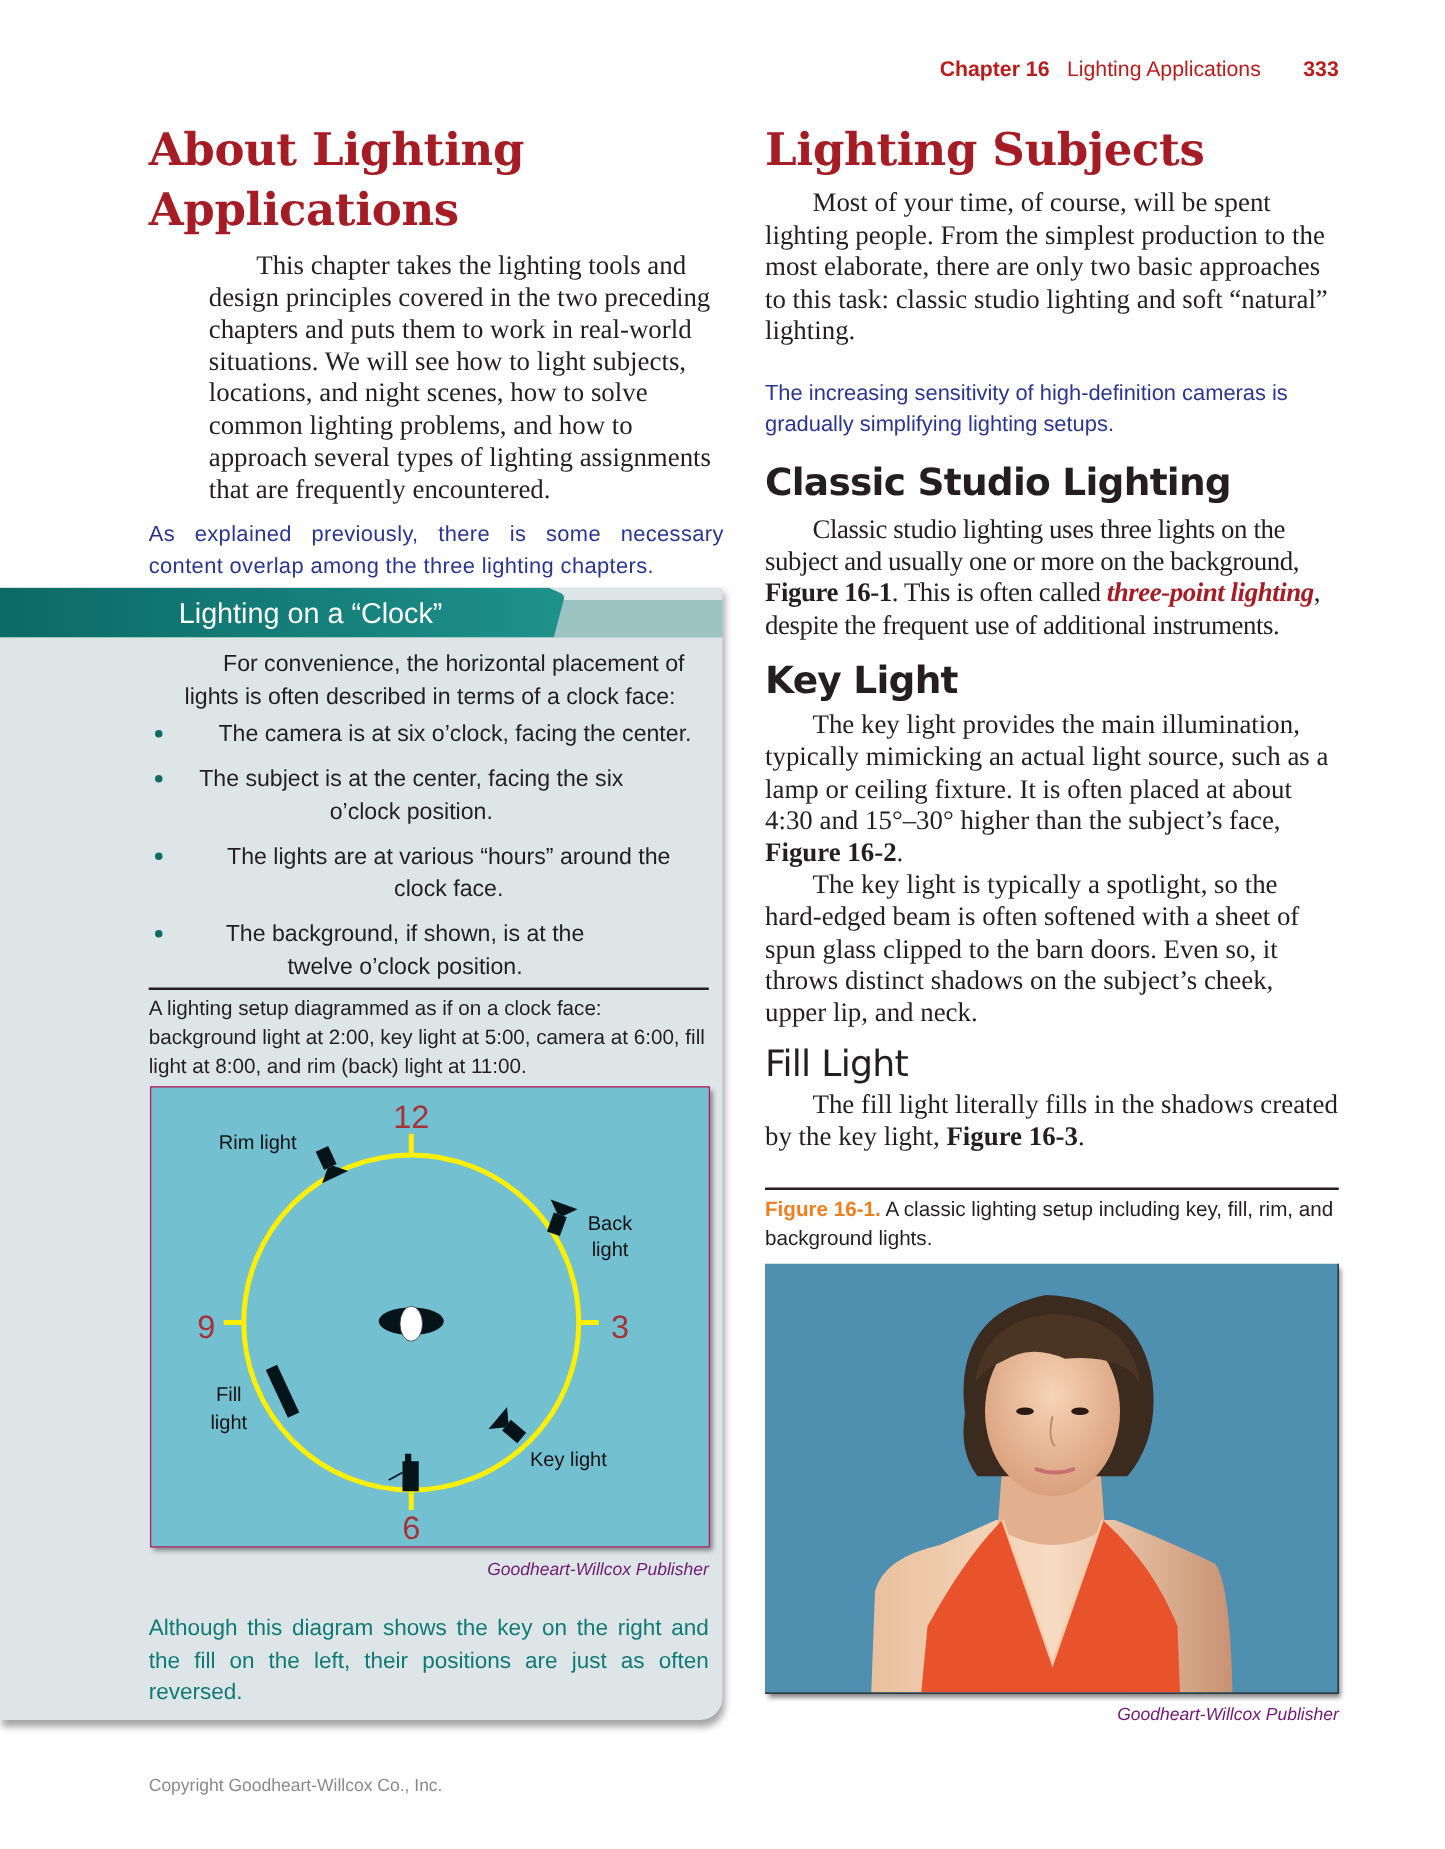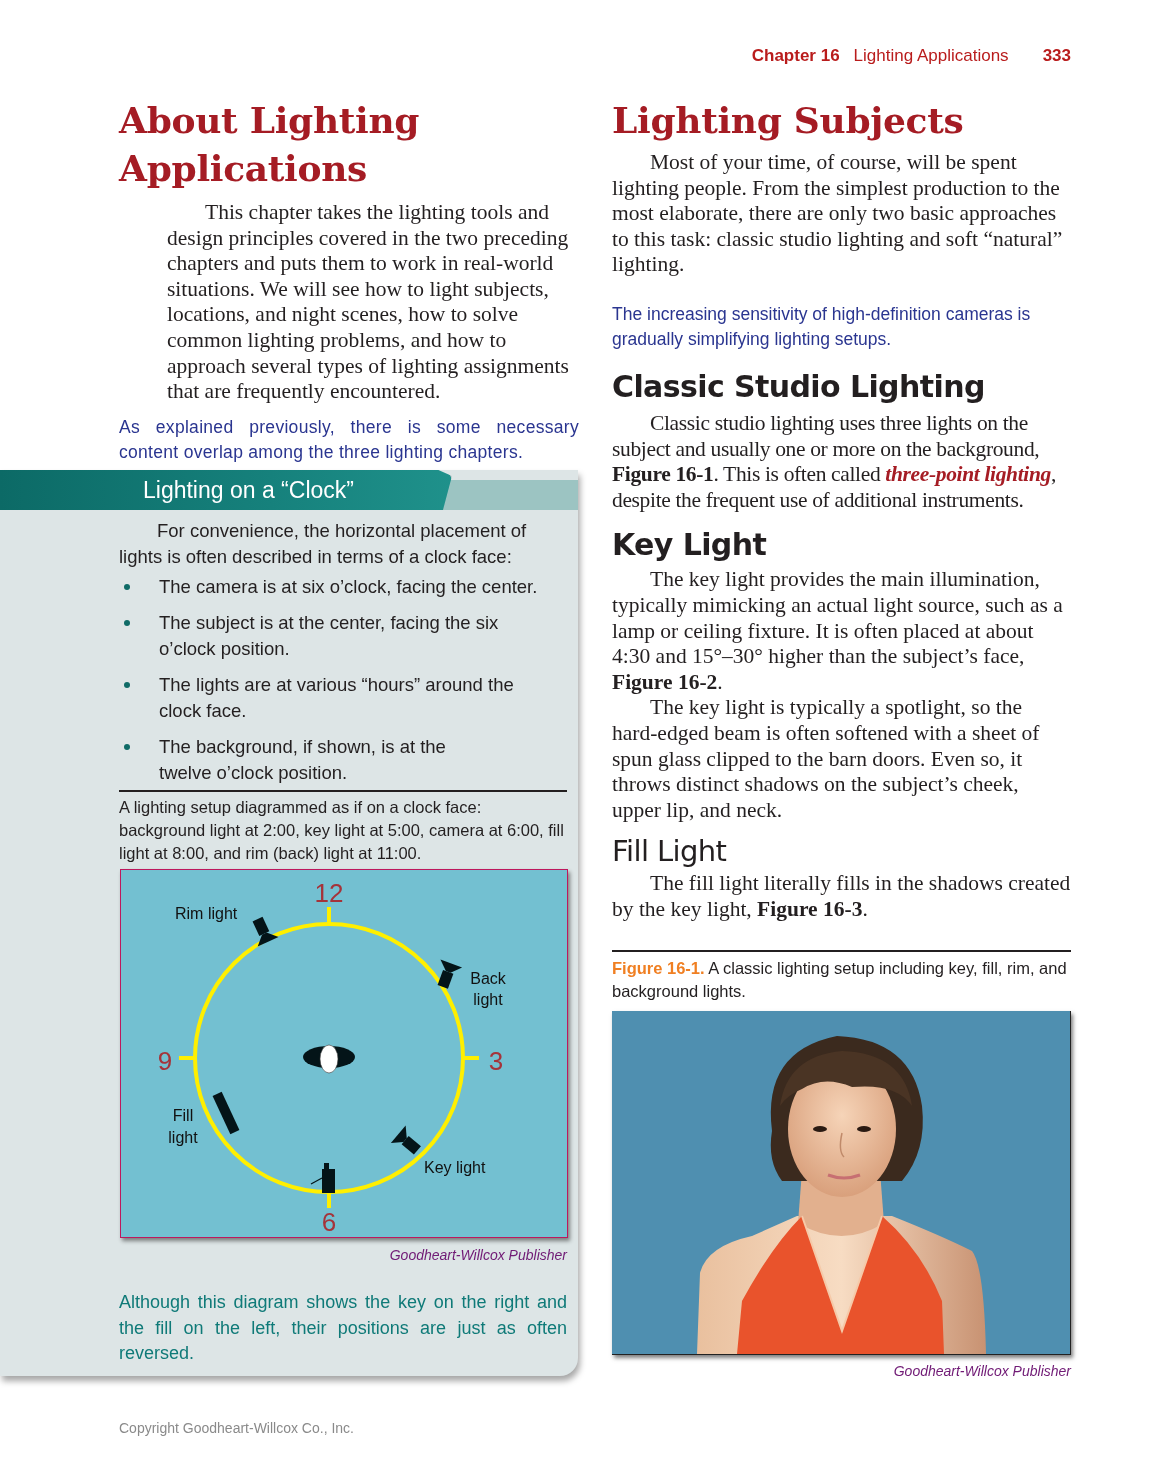--- a/index.html
+++ b/index.html
@@ -65,21 +65,21 @@
     border-top-right-radius: 12px; border-bottom-right-radius: 10px;
     transform-origin: left; box-shadow: 2px 2px 4px rgba(0,0,0,0.25);
     clip-path: polygon(0 0, 97% 0, 100% 15%, 98% 100%, 0 100%);
   }
   .sidebar-title {
     left: 119px; top: 475px; color: #ffffff;
     font-family: "Liberation Sans", sans-serif; font-size: 23px; line-height: 30px; margin-left: 24px;
   }
   .sidebar-body {
     left: 119px; top: 518px; width: 450px;
-    font-family: "Liberation Sans", sans-serif; font-size: 18.5px; line-height: 26px; color: #231f20;
+    font-family: "Liberation Sans", sans-serif; font-size: 18.5px; line-height: 26px; color: #231f20; text-align: center;
   }
   .sidebar-body p { margin: 0; text-indent: 38px; }
   .bullets { list-style: none; margin: 0; padding: 0; }
   .bullets li { position: relative; padding-left: 40px; margin-bottom: 10px; }
   .bullets li .dot {
     position: absolute; left: 5px; top: 10px; width: 6px; height: 6px; border-radius: 50%;
     background: #0f6b67;
   }
   .bullets li .txt { display: block; }
 

